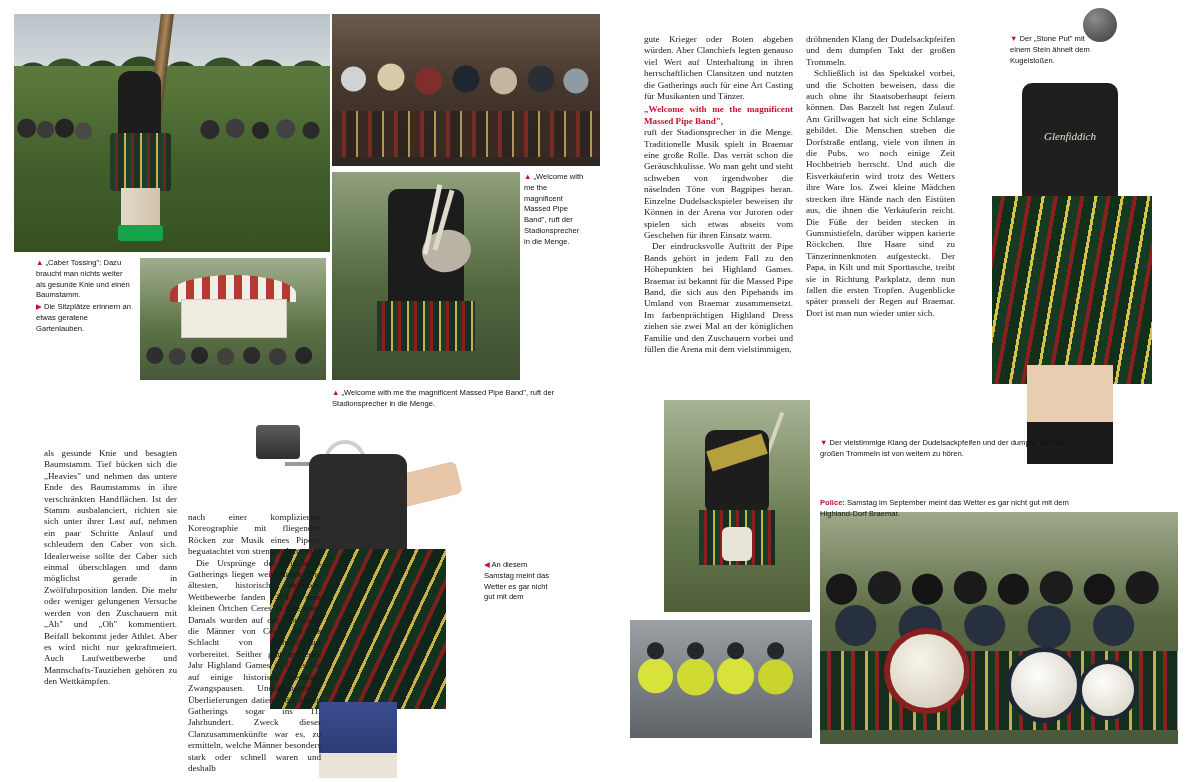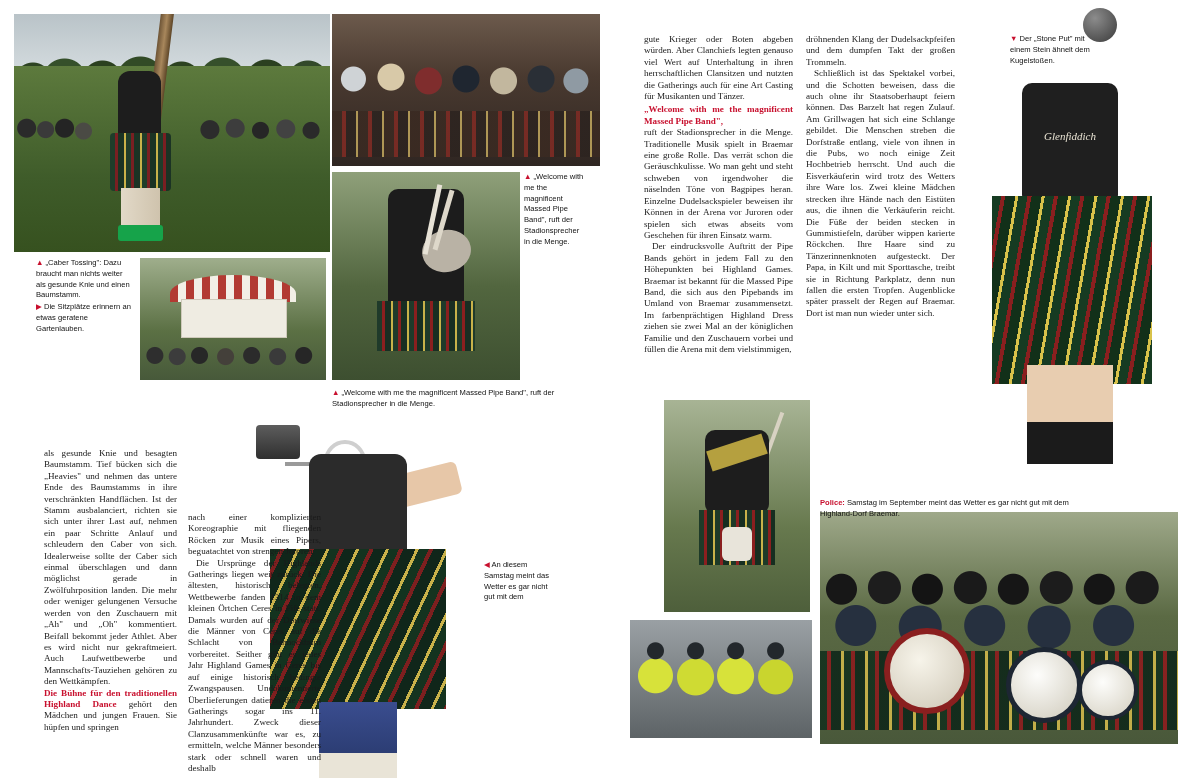--- a/index.html
+++ b/index.html
@@ -286,22 +286,20 @@
     <span>„Welcome with me the magnificent Massed Pipe Band", ruft der Stadionsprecher in die Menge.</span>
   </div>
 
   <div class="cap" style="left:484px;top:560px;width:74px;">
     <span class="tri">◀</span>
     <span>An diesem Samstag meint das Wetter es gar nicht gut mit dem</span>
   </div>
 
   <div class="col" style="left:44px;top:448px;width:133px;">
     <p class="noind">als gesunde Knie und besagten Baumstamm. Tief bücken sich die „Heavies" und nehmen das untere Ende des Baumstamms in ihre verschränkten Handflächen. Ist der Stamm ausbalanciert, richten sie sich unter ihrer Last auf, nehmen ein paar Schritte Anlauf und schleudern den Caber von sich. Idealerweise sollte der Caber sich einmal überschlagen und dann möglichst gerade in Zwölfuhrposition landen. Die mehr oder weniger gelungenen Versuche werden von den Zuschauern mit „Ah" und „Oh" kommentiert. Beifall bekommt jeder Athlet. Aber es wird nicht nur gekraftmeiert. Auch Laufwettbewerbe und Mannschafts-Tauziehen gehören zu den Wettkämpfen.</p>
-    <p class="noind"><span class="lead">Die Bühne für den traditionellen Highland Dance</span>
-      <span>gehört den Mädchen und jungen Frauen. Sie hüpfen und springen</span></p>
   </div>
 
   <div class="col" style="left:188px;top:500px;width:133px;margin-top:12px;">
     <p class="noind">nach einer komplizierten Koreographie mit fliegenden Röcken zur Musik eines Pipers, beguatachtet von strengen Juroren.</p>
     <p>Die Ursprünge der Highlands Gatherings liegen weit zurück. Die ältesten, historisch belegten, Wettbewerbe fanden 1314 in dem kleinen Örtchen Ceres in Fife statt. Damals wurden auf der Dorfwiese die Männer von Ceres auf die Schlacht von Bannockburn vorbereitet. Seither gibt es jedes Jahr Highland Games in Ceres bis auf einige historisch bedingte Zwangspausen. Undokumentierte Überlieferungen datieren die ersten Gatherings sogar ins 11. Jahrhundert. Zweck dieser Clanzusammenkünfte war es, zu ermitteln, welche Männer besonders stark oder schnell waren und deshalb</p>
   </div>
 
   <div class="col" style="left:644px;top:34px;width:149px;">
     <p class="noind">gute Krieger oder Boten abgeben würden. Aber Clanchiefs legten genauso viel Wert auf Unterhaltung in ihren herrschaftlichen Clansitzen und nutzten die Gatherings auch für eine Art Casting für Musikanten und Tänzer.</p>
     <p class="noind" style="margin-top:2px;">
@@ -349,19 +347,23 @@
     <div class="bg"></div>
       <div class="bearskins"></div>
       <div class="tunics"></div>
     <div class="kilts"></div>
       <div class="bassdrum"></div>
     <div class="drum1"></div>
       <div class="drum2"></div>
   </div>
 
 
+  <div class="cap" style="left:820px;top:438px;width:256px;">
+    <span class="tri">▼</span>
+    <span>Der vielstimmige Klang der Dudelsackpfeifen und der dumpfe Takt der großen Trommeln ist von weitem zu hören.</span>
+  </div>
 
   <div class="cap" style="left:820px;top:498px;width:256px;">
     <span class="police">Police:</span>
     <span>Samstag im September meint das Wetter es gar nicht gut mit dem Highland-Dorf Braemar.</span>
   </div>
 
 </div>
 
 </body></html>

